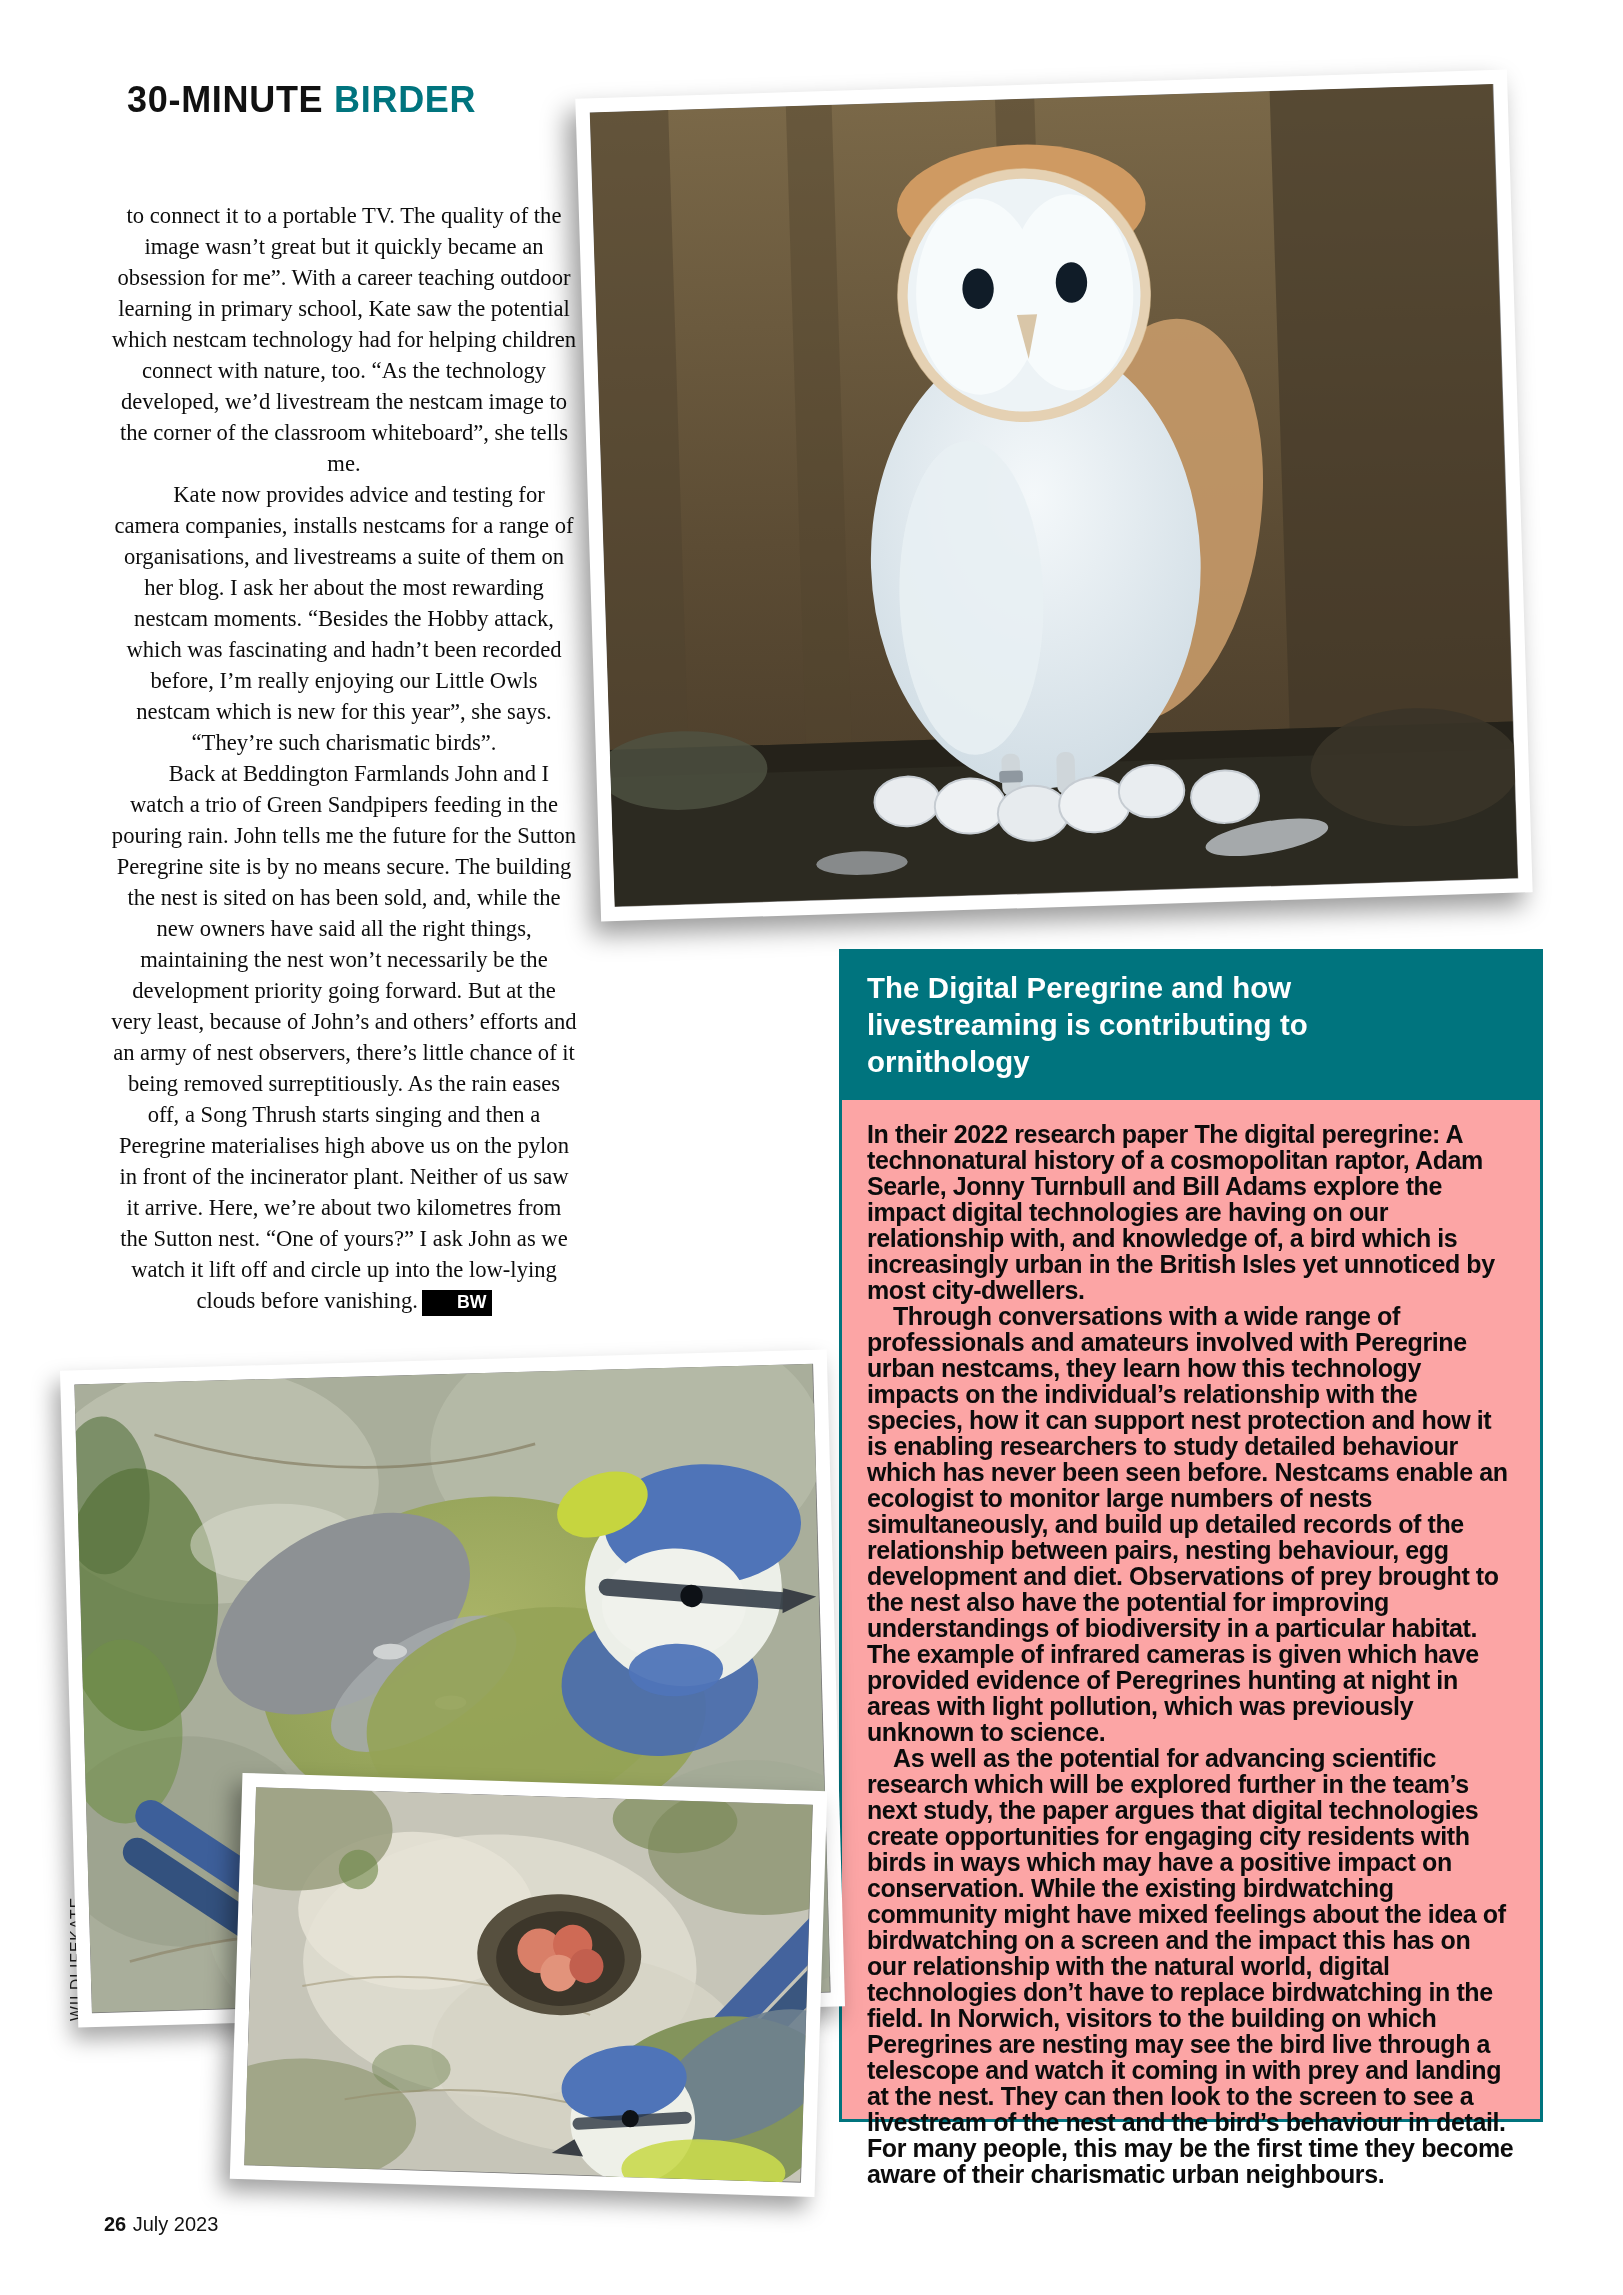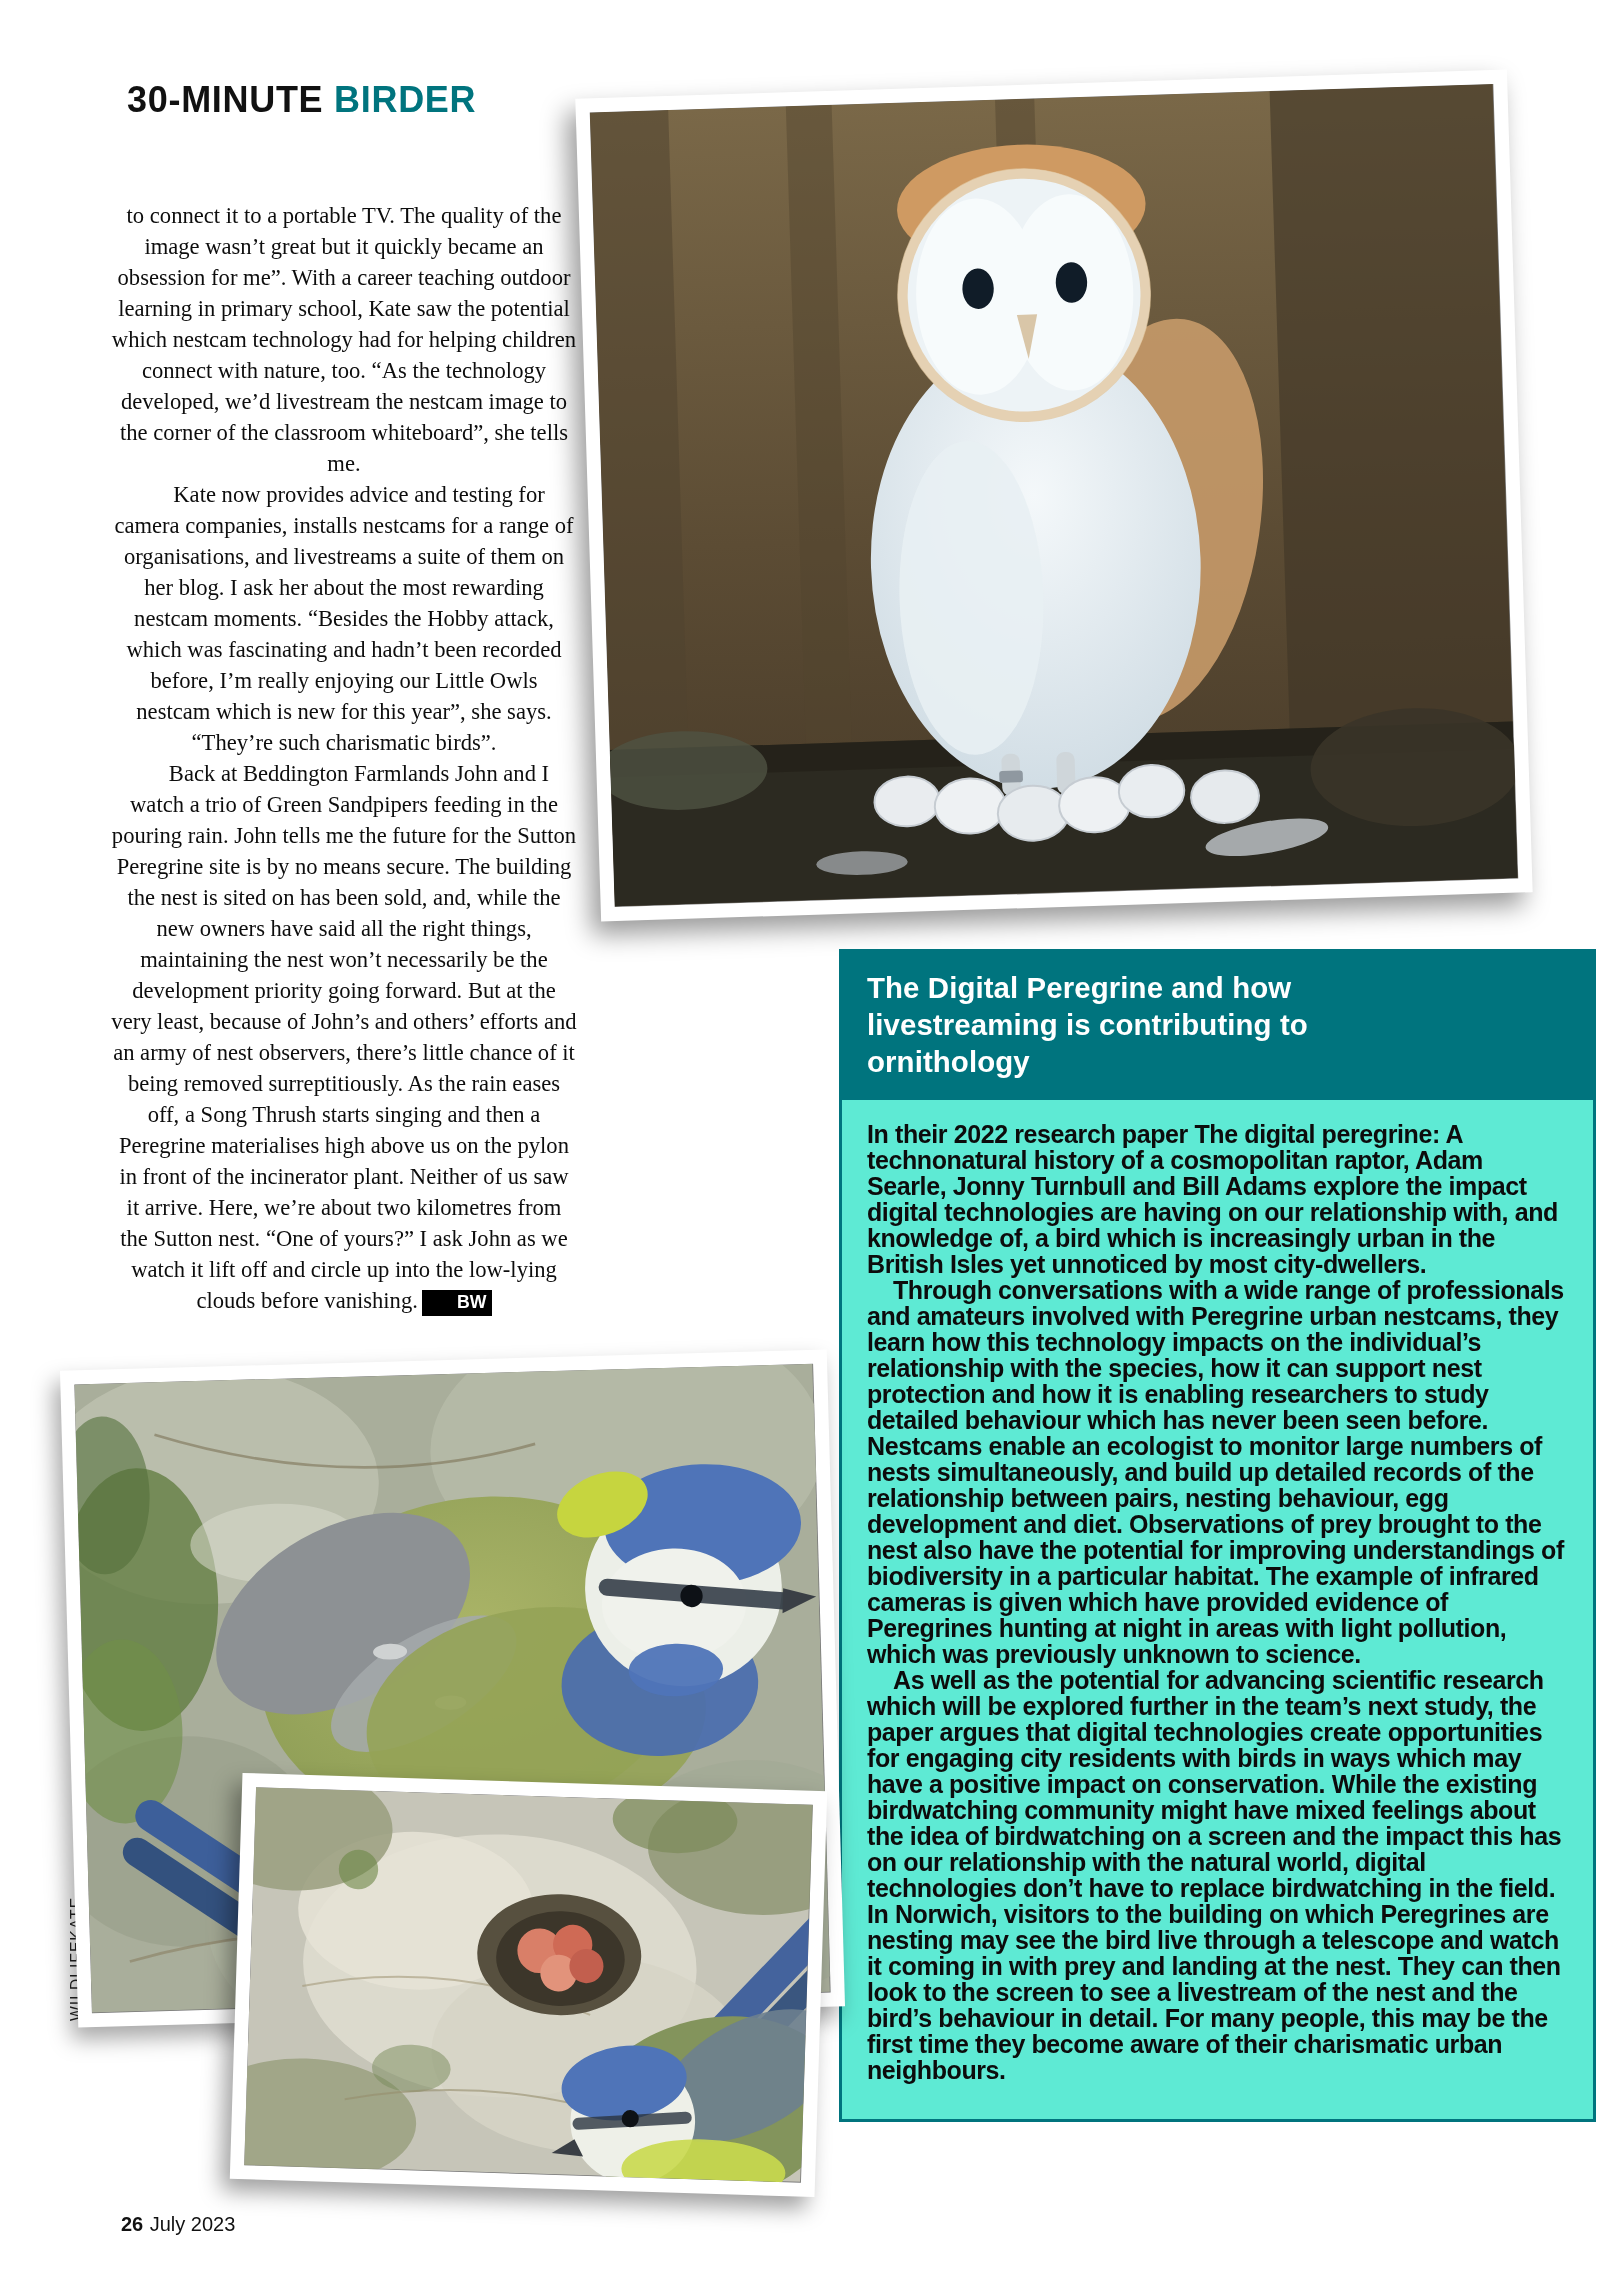--- a/index.html
+++ b/index.html
@@ -36,37 +36,37 @@
              transform:rotate(1.8deg);z-index:3;
              box-shadow:-7.9px 11.8px 22px rgba(0,0,0,0.38);}
 
   
   .captions{position:absolute;left:586px;top:948px;width:236px;}
   .captions p{margin:0;font-weight:bold;font-size:20px;line-height:29px;
               white-space:pre-line;color:#0c0c0c;}
   .captions p + p{margin-top:30px;}
 
   
-  .sidebar{position:absolute;left:839px;top:949px;width:757px;height:1173px;
-           box-sizing:border-box;background:#5eead4;border:3.3px solid #00747e;}
+  .sidebar{position:absolute;left:839px;top:949px;width:704px;height:1173px;
+           box-sizing:border-box;background:#fca5a5;border:3.3px solid #00747e;}
   .sidebar-header{background:#00747e;padding:17px 25px 19.6px;}
   .sidebar-header h2{margin:0;color:#ffffff;font-weight:bold;font-size:29.4px;
                      line-height:37px;white-space:pre-line;letter-spacing:0.1px;}
   .sidebar-body{padding:21px 25px 0;}
   .sidebar-body p{margin:0;font-weight:bold;font-size:25px;line-height:26px;
                   letter-spacing:-0.4px;color:#0c0c0c;}
   .sidebar-body p.indent{text-indent:26px;}
 
   
   .credit{position:absolute;left:68px;top:2021px;transform:rotate(-90deg);
           transform-origin:0 0;font-size:15.7px;letter-spacing:1px;color:#222;
           white-space:nowrap;}
 
   
-  .mag-footer{position:absolute;left:121px;top:2213px;font-size:20px;color:#111;}
+  .mag-footer{position:absolute;left:104px;top:2213px;font-size:20px;color:#111;}
   .pg-num{font-weight:bold;margin-right:6.5px;}
 </style>
 </head>
 <body>
 
 <div class="page">
 
   <header class="mag-header">
     <h1><span>30-MINUTE</span> <span class="title-teal">BIRDER</span></h1>
   </header>

